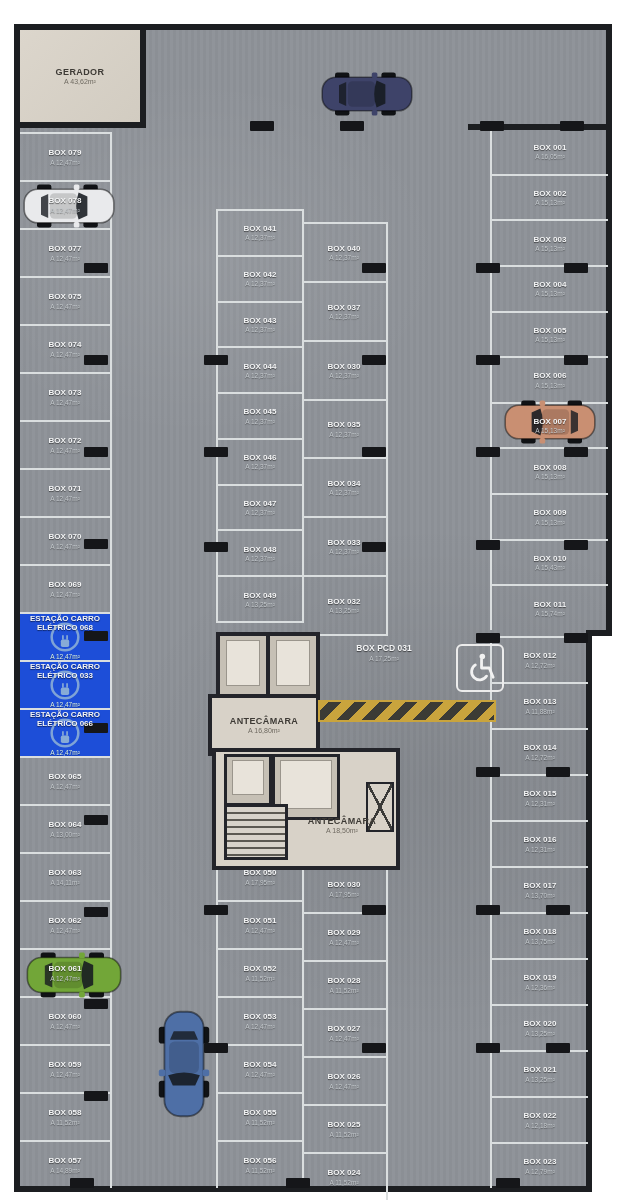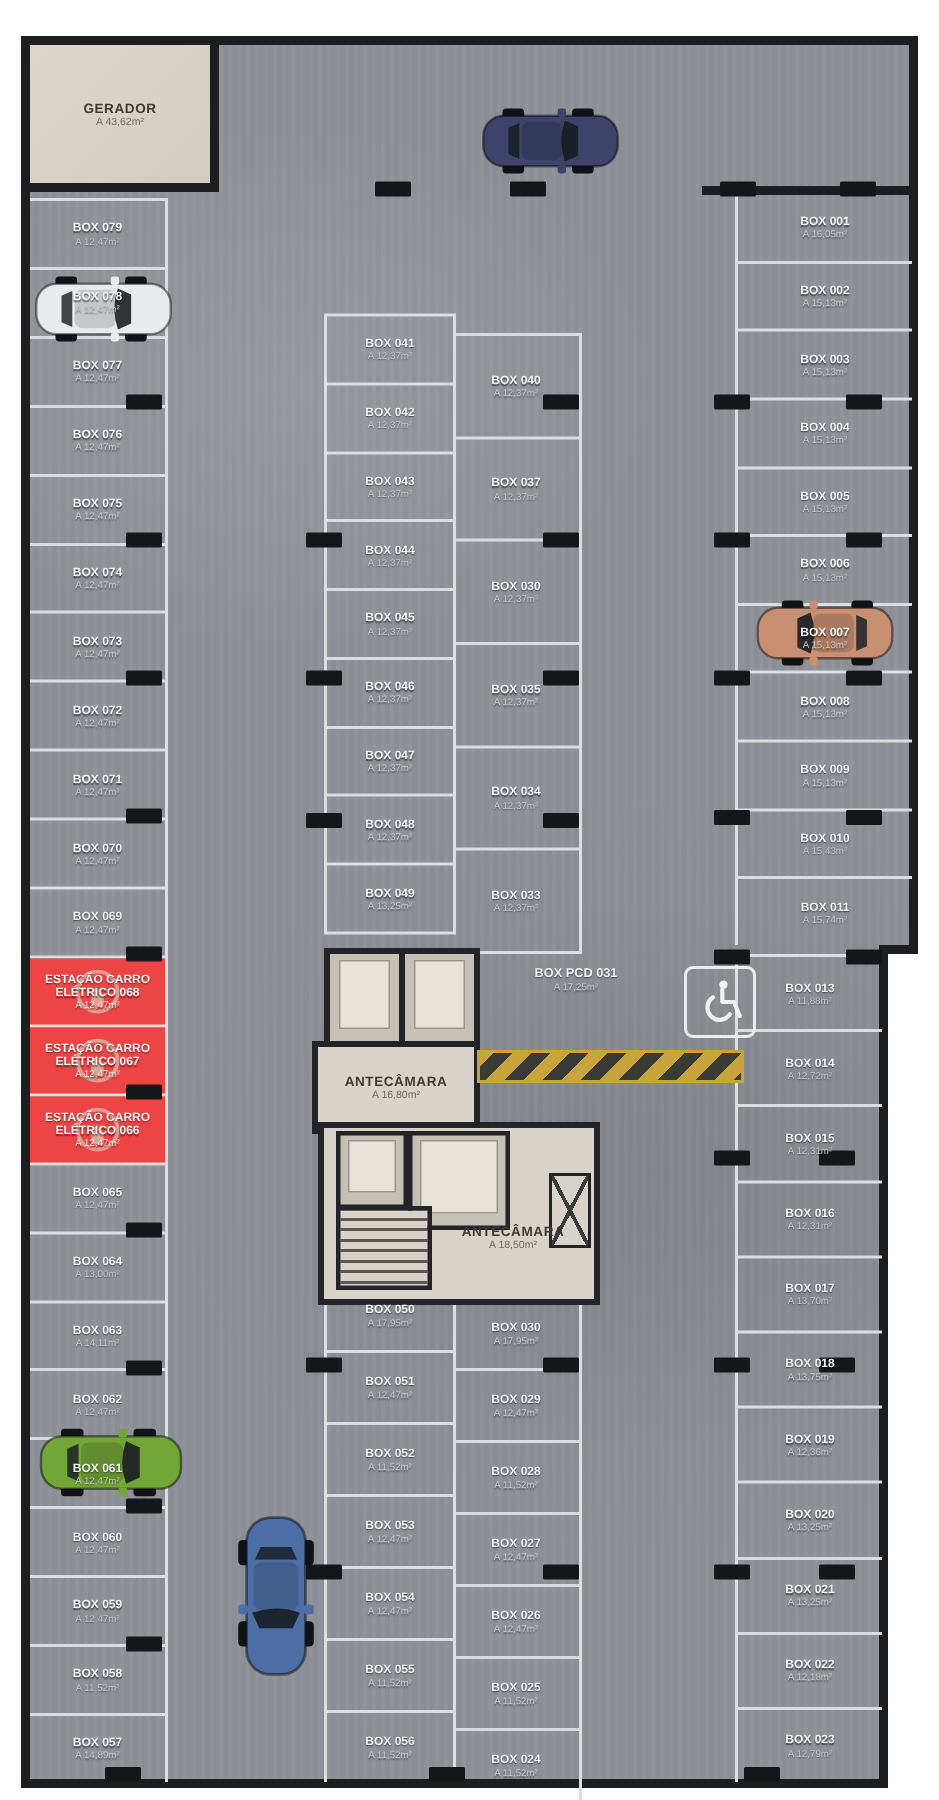--- a/index.html
+++ b/index.html
@@ -33,21 +33,21 @@
   .pcol.rup{left:490px;top:130px;width:116px;height:500px;border-left:2px solid var(--line);}
   .pcol.rlo{left:490px;top:636px;width:96px;height:550px;border-left:2px solid var(--line);border-top:2px solid var(--line);}
 
   .stall{position:relative;flex:1;display:flex;flex-direction:column;align-items:center;
     justify-content:center;border-bottom:2px solid var(--line);overflow:hidden;}
   .pcol .stall:last-child{border-bottom:none;}
   .slabel{position:relative;z-index:1;font-weight:bold;font-size:8px;color:#f3f4f5;
     text-align:center;line-height:1.15;max-width:78px;text-shadow:0 1px 1px rgba(0,0,0,.55);}
   .sarea{position:relative;z-index:1;font-size:6.5px;color:#c3c8cc;text-align:center;
     text-shadow:0 1px 1px rgba(0,0,0,.4);margin-top:1px;}
-  .type-ev{background:#ef4444;}
+  .type-ev{background:#1d4ed8;justify-content:space-between;}
   .type-ev .sarea{color:#d9eedd;}
   .ev-icon{display:none;position:absolute;left:50%;top:50%;width:40px;height:40px;
     transform:translate(-50%,-50%);z-index:0;}
   .type-ev .ev-icon{display:block;}
 
   
   .shaftblock{position:absolute;left:216px;top:632px;width:96px;height:60px;border:4px solid #23242a;
     background:#c6c0b5;display:flex;}
   .shaft{position:relative;flex:1;background:#c6c0b5;}
   .shaft + .shaft{border-left:4px solid #23242a;}
@@ -133,25 +133,20 @@
         <div class="slabel">BOX 078</div>
         <div class="sarea">A 12,47m²</div>
       </div>
       <div class="stall">
 
         <div class="slabel">BOX 077</div>
         <div class="sarea">A 12,47m²</div>
       </div>
       <div class="stall">
 
-        <div class="slabel">BOX 076</div>
-        <div class="sarea">A 12,47m²</div>
-      </div>
-      <div class="stall">
-
         <div class="slabel">BOX 075</div>
         <div class="sarea">A 12,47m²</div>
       </div>
       <div class="stall">
 
         <div class="slabel">BOX 074</div>
         <div class="sarea">A 12,47m²</div>
       </div>
       <div class="stall">
 
@@ -186,21 +181,21 @@
         </svg>
         <div class="slabel">ESTAÇÃO CARRO ELÉTRICO 068</div>
         <div class="sarea">A 12,47m²</div>
       </div>
       <div class="stall type-ev">
         <svg class="ev-icon" viewBox="0 0 48 48">
           <circle cx="24" cy="24" r="16" fill="none" stroke="#cfe9d6" stroke-width="3" opacity=".55"></circle>
           <rect x="19" y="27" width="10" height="9" rx="2" fill="#cfe9d6" opacity=".6"></rect>
           <path d="M21.5 27 v-5 M26.5 27 v-5" stroke="#cfe9d6" stroke-width="2" opacity=".6"></path>
         </svg>
-        <div class="slabel">ESTAÇÃO CARRO ELÉTRICO 067</div>
+        <div class="slabel">ESTAÇÃO CARRO ELÉTRICO 033</div>
         <div class="sarea">A 12,47m²</div>
       </div>
       <div class="stall type-ev">
         <svg class="ev-icon" viewBox="0 0 48 48">
           <circle cx="24" cy="24" r="16" fill="none" stroke="#cfe9d6" stroke-width="3" opacity=".55"></circle>
           <rect x="19" y="27" width="10" height="9" rx="2" fill="#cfe9d6" opacity=".6"></rect>
           <path d="M21.5 27 v-5 M26.5 27 v-5" stroke="#cfe9d6" stroke-width="2" opacity=".6"></path>
         </svg>
         <div class="slabel">ESTAÇÃO CARRO ELÉTRICO 066</div>
         <div class="sarea">A 12,47m²</div>
@@ -311,20 +306,24 @@
         <div class="sarea">A 12,37m²</div>
       </div>
       <div class="stall">
         <div class="slabel">BOX 034</div>
         <div class="sarea">A 12,37m²</div>
       </div>
       <div class="stall">
         <div class="slabel">BOX 033</div>
         <div class="sarea">A 12,37m²</div>
       </div>
+      <div class="stall">
+        <div class="slabel">BOX 032</div>
+        <div class="sarea">A 13,25m²</div>
+      </div>
     </div>
 
   <div class="pcol mbl">
 
   <div class="stall">
         <div class="slabel">BOX 050</div>
         <div class="sarea">A 17,95m²</div>
       </div>
       <div class="stall">
         <div class="slabel">BOX 051</div>
@@ -427,20 +426,24 @@
         <div class="sarea">A 15,43m²</div>
       </div>
       <div class="stall">
         <div class="slabel">BOX 011</div>
         <div class="sarea">A 15,74m²</div>
       </div>
     </div>
 
   <div class="pcol rlo">
 
+  <div class="stall">
+        <div class="slabel">BOX 012</div>
+        <div class="sarea">A 12,72m²</div>
+      </div>
       <div class="stall">
         <div class="slabel">BOX 013</div>
         <div class="sarea">A 11,88m²</div>
       </div>
       <div class="stall">
         <div class="slabel">BOX 014</div>
         <div class="sarea">A 12,72m²</div>
       </div>
       <div class="stall">
         <div class="slabel">BOX 015</div>

